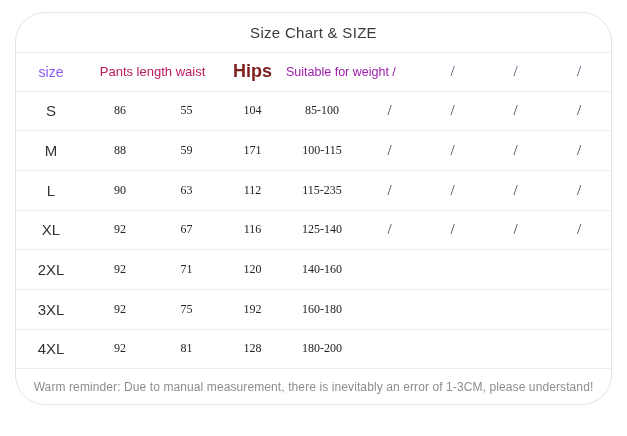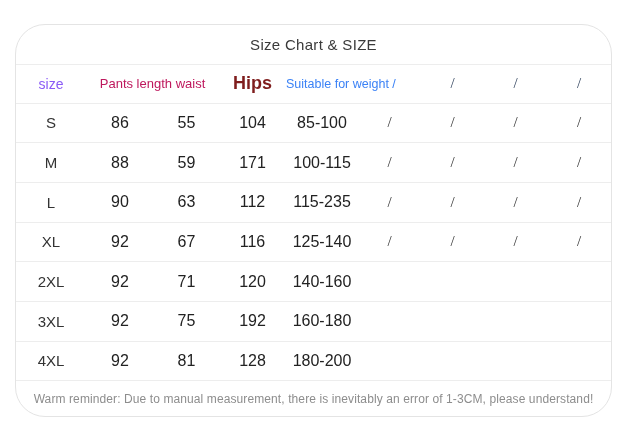--- a/index.html
+++ b/index.html
@@ -1,43 +1,43 @@
 <!DOCTYPE html>
 <html><head>
 <meta charset="utf-8">
 <style>
   * { margin:0; padding:0; box-sizing:border-box; }
   html,body { width:627px; height:436px; background:#ffffff;
     font-family:"Liberation Sans", sans-serif; }
   .card{
-    position:absolute; left:15px; top:24px; width:597px; height:393px;
+    position:absolute; left:15px; top:12px; width:597px; height:393px;
     background:#ffffff; border:1px solid #e4e4e4; border-radius:30px;
     overflow:hidden;
   }
   .card-title{
     height:40px; line-height:40px; text-align:center;
     font-size:15px; color:#3a3a3a; letter-spacing:0.3px;
     border-bottom:1px solid #ededed;
   }
   table{
     width:100%; border-collapse:collapse; table-layout:fixed;
   }
   th, td{
     padding:0; text-align:center; vertical-align:middle;
     border-bottom:1px solid #ededed; font-weight:normal;
   }
   thead tr{ height:38px; }
   tbody tr{ height:39.7px; }
   th.h-size{ font-size:14px; color:#8b5cf6; }
   th.h-pants{ font-size:13px; color:#be185d; }
   th.h-hips{ font-size:18px; color:#7f1d1d;font-weight:bold; }
-  th.h-weight{ font-size:12.5px; color:#3b82f6; white-space:nowrap; padding-right:45px; }
+  th.h-weight{ font-size:12.5px; color:#a21caf; white-space:nowrap; padding-right:45px; }
   th.h-slash{ font-family:"Liberation Serif", serif; font-size:15px; color:#33455f; }
   td.c-size{ font-size:15px; color:#333; }
-  td.c-num{ font-family:Liberation Sans, sans-serif; font-size:16px; color:#222; }
+  td.c-num{ font-family:Liberation Serif, serif; font-size:12px; color:#222; }
   td.c-slash{ font-family:"Liberation Serif", serif; font-size:15px; color:#333; }
   .card-footer{
     height:36px; display:flex; align-items:center; justify-content:center;
     font-size:12px; color:#8d8d8d; letter-spacing:0.1px;
   }
 </style>
 </head>
 <body>
 
 <div class="card">

